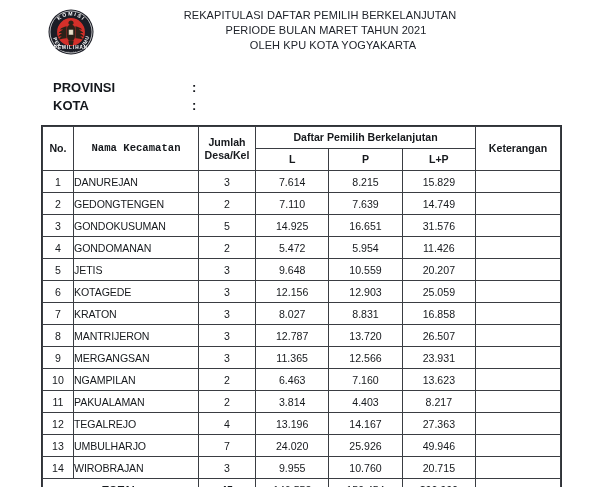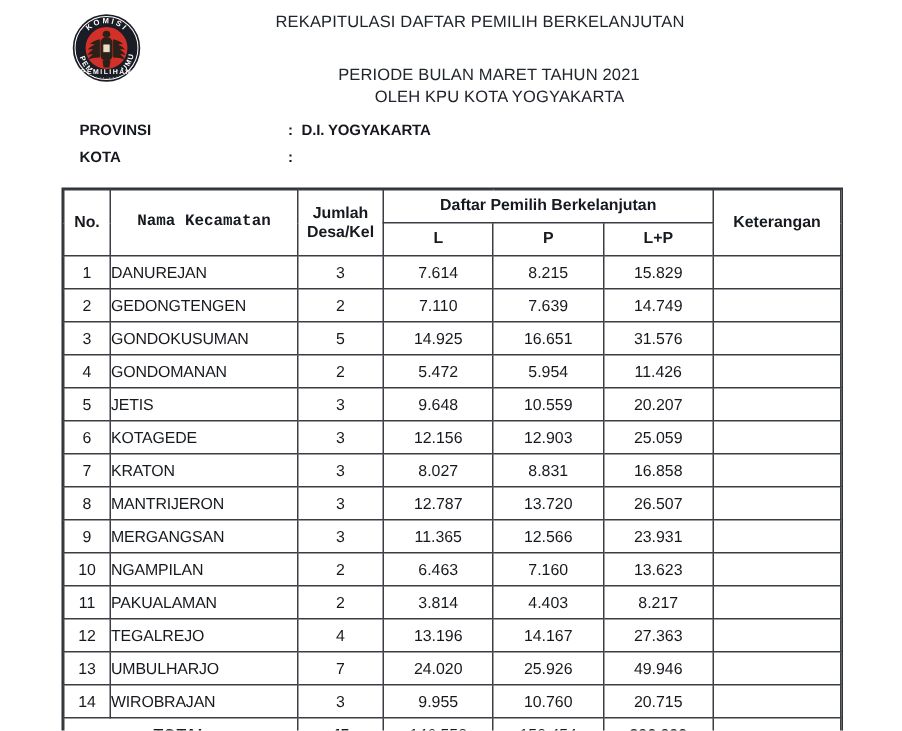--- a/index.html
+++ b/index.html
@@ -37,29 +37,29 @@
     width: 420px;
     text-align: center;
   }
   .title-line {
     font-size: 11px;
     letter-spacing: 0.1px;
     line-height: 15.2px;
     white-space: nowrap;
     color: #20242b;
   }
-  .title-line.indent-1 { padding-left: 12px; margin-top: 20px; }
+  .title-line.indent-1 { padding-left: 12px; }
   .title-line.indent-2 { padding-left: 26px; }
 
   
   .meta {
     position: absolute;
     left: 53px;
     top: 79px;
-    font-size: 10px;
+    font-size: 13px;
     font-weight: bold;
     line-height: 17.5px;
     color: #15181d;
   }
   .meta-row {
     display: flex;
     white-space: nowrap;
   }
   .meta-label { width: 139px; }
   .meta-sep { width: 9px; }
@@ -174,21 +174,20 @@
     <div class="title-line">REKAPITULASI DAFTAR PEMILIH BERKELANJUTAN</div>
     <div class="title-line indent-1">PERIODE BULAN MARET TAHUN 2021</div>
     <div class="title-line indent-2">OLEH KPU KOTA YOGYAKARTA</div>
   </div>
 </div>
 
 <div class="meta">
   <div class="meta-row">
     <span class="meta-label">PROVINSI</span>
     <span class="meta-sep">:</span>
-    <span class="meta-value">D.I. YOGYAKARTA</span>
   </div>
   <div class="meta-row">
     <span class="meta-label">KOTA</span>
     <span class="meta-sep">:</span>
   </div>
 </div>
 
 <div class="table-wrap">
   <table class="rekap">
     <thead>

